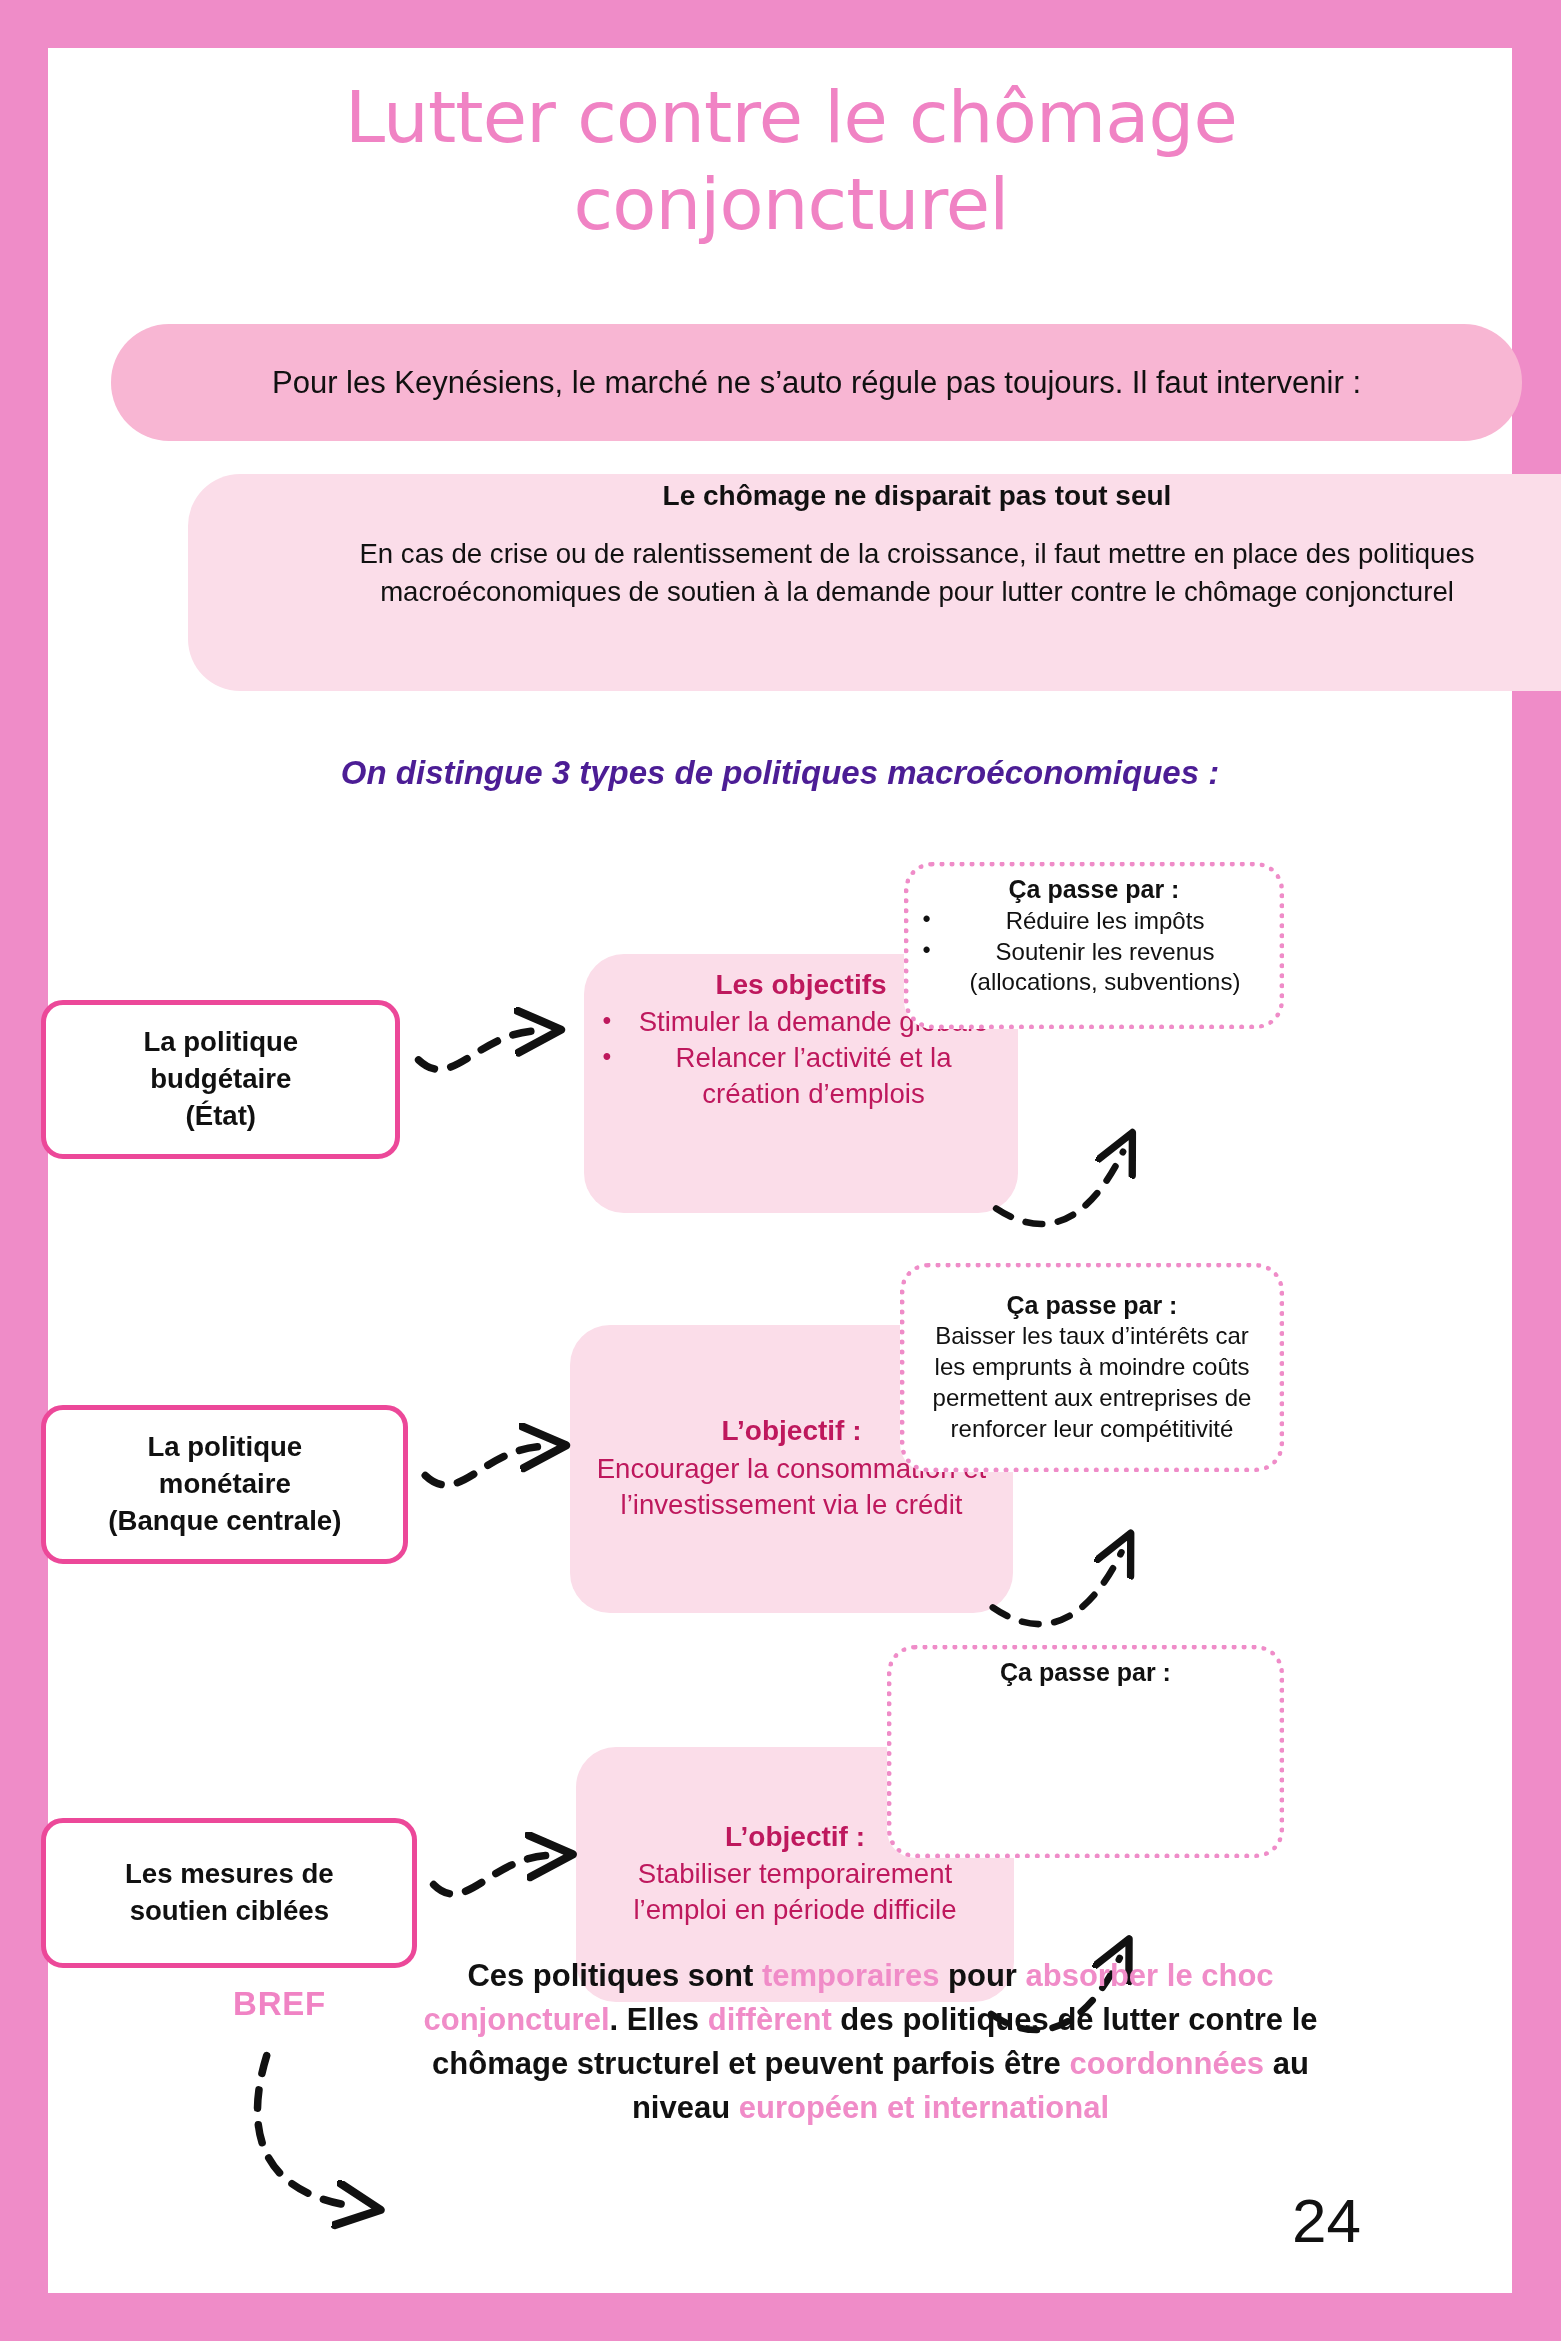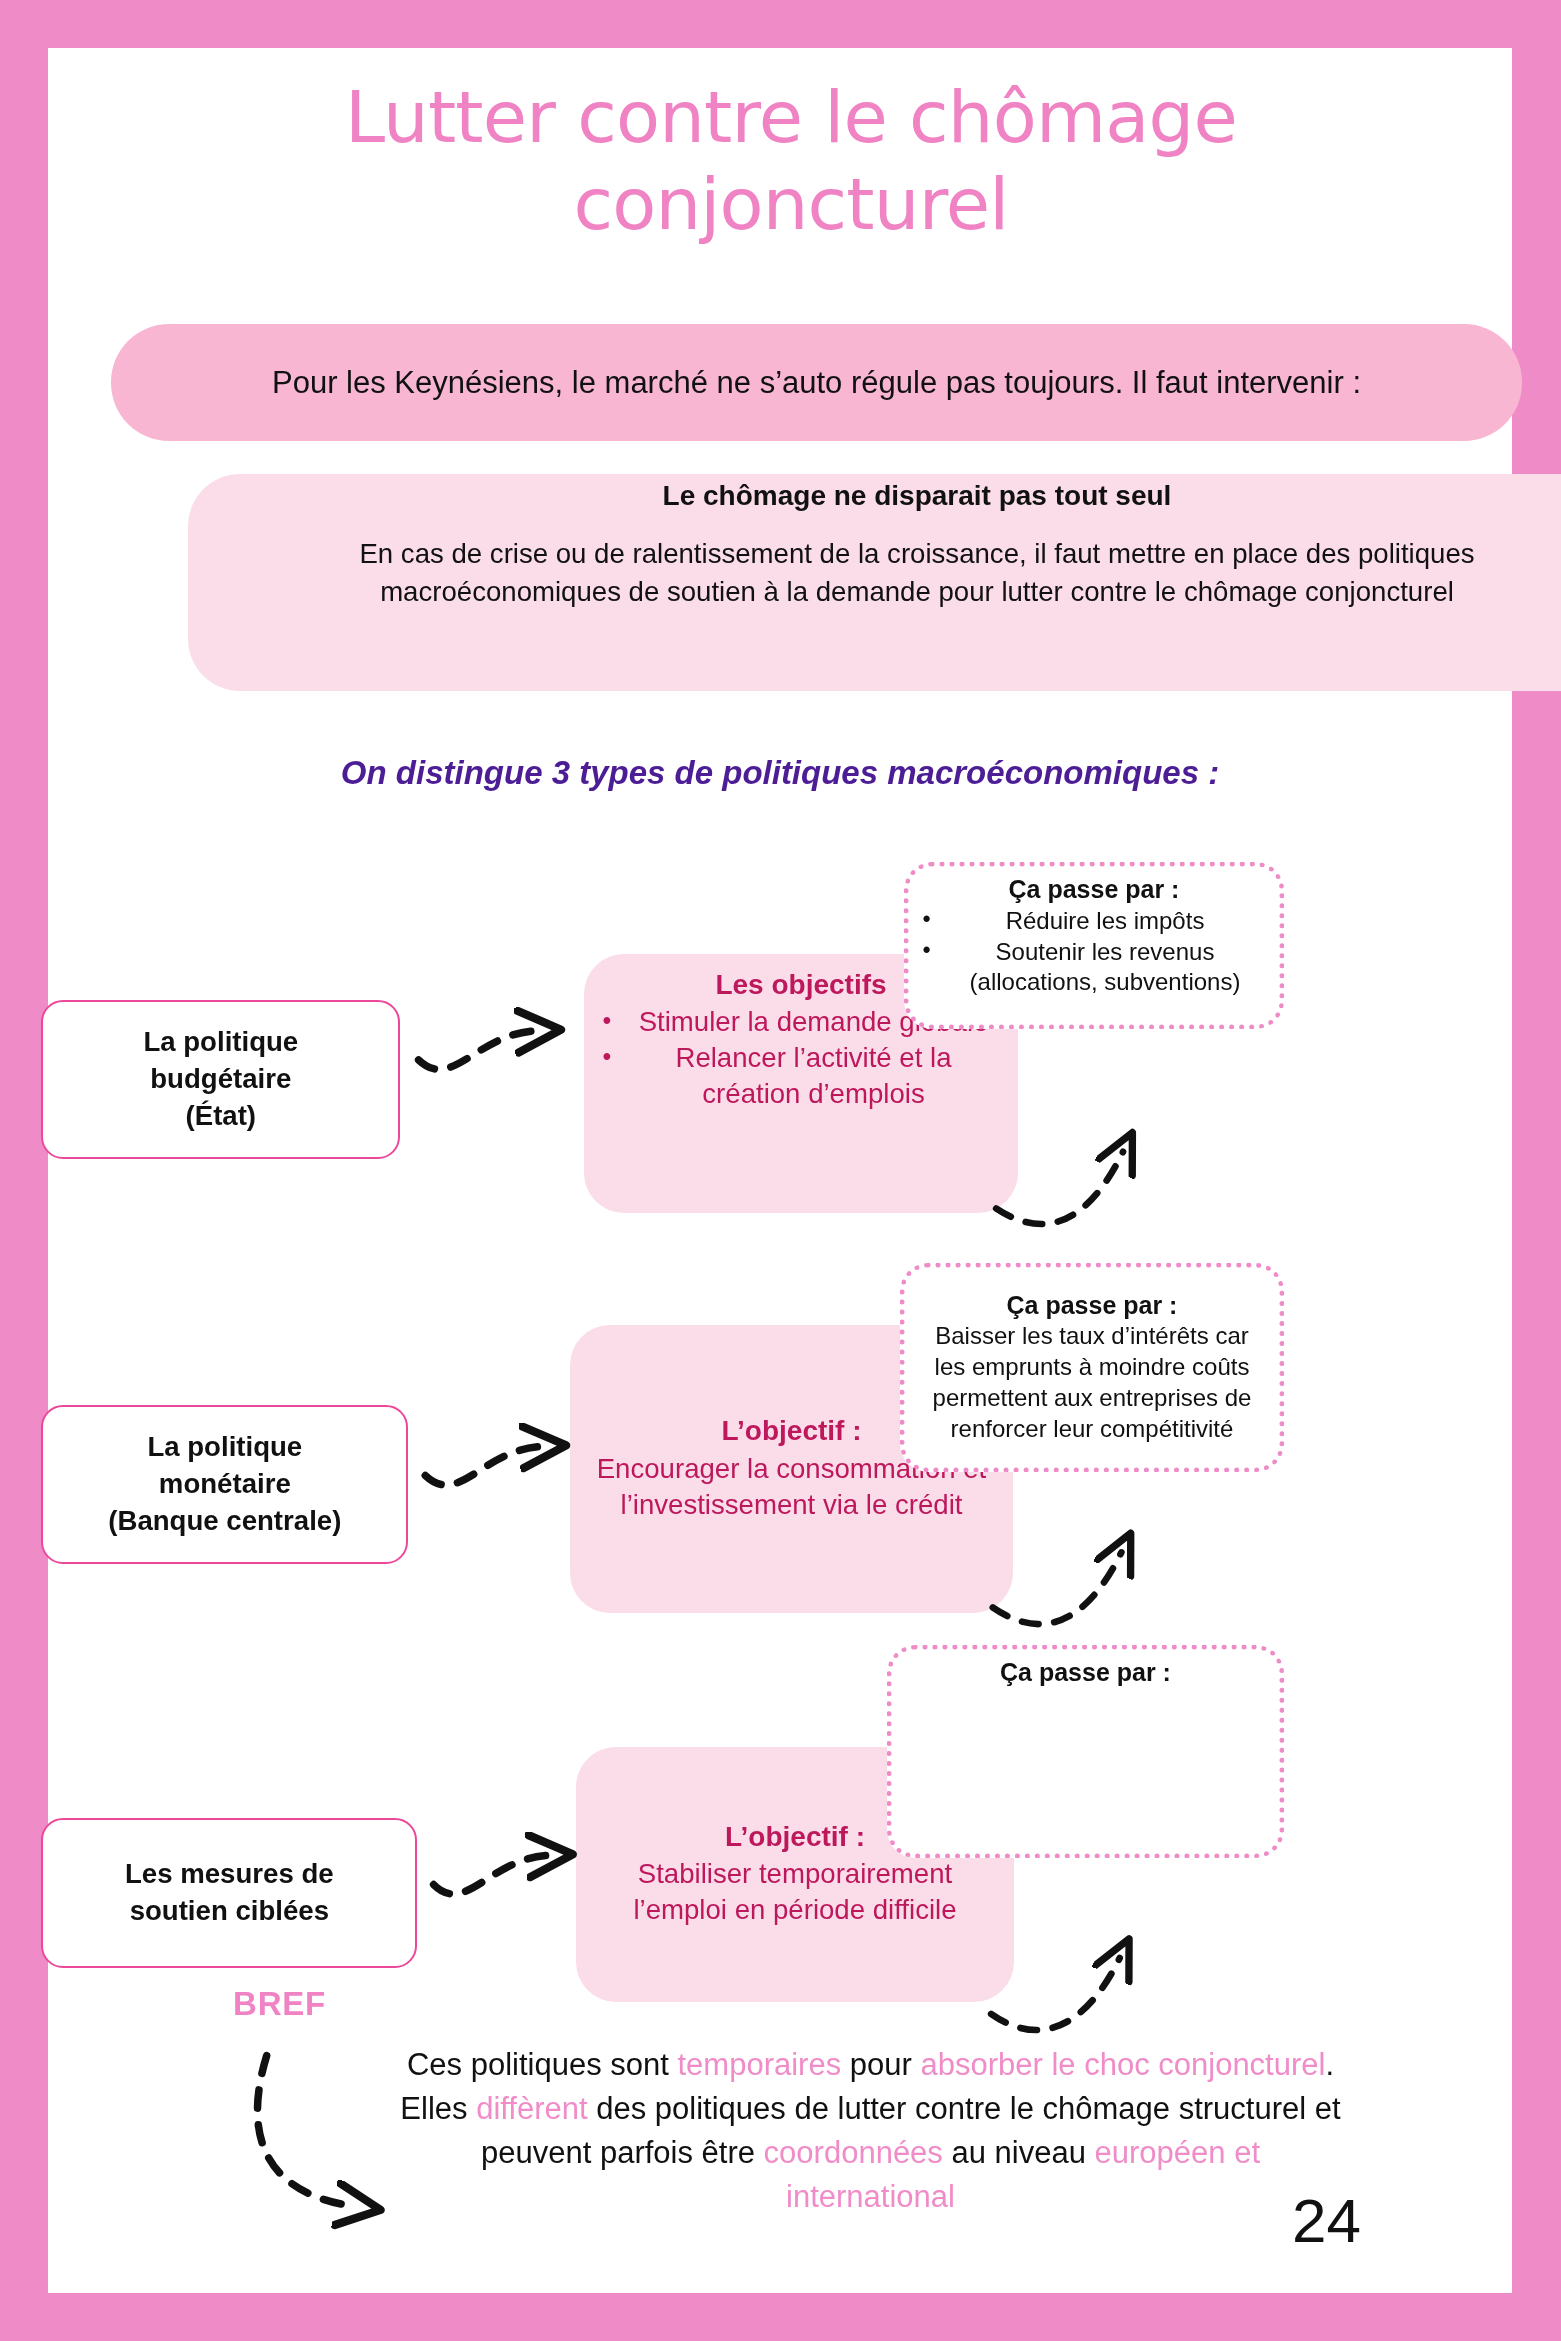--- a/index.html
+++ b/index.html
@@ -100,21 +100,21 @@
     font-size: 33px;
     font-weight: bold;
     font-style: italic;
     color: #4c1d95;
     font-family: "Liberation Sans Narrow", "Liberation Sans", sans-serif;
   }
 
   
   .policy-box {
     position: absolute;
-    border: 2px solid #ec4899;
+    border: 5px solid #ec4899;
     border-radius: 22px;
     background: #ffffff;
     box-sizing: border-box;
     display: flex;
     align-items: center;
     justify-content: center;
     text-align: center;
     font-weight: bold;
     font-size: 27.6px;
     color: #111;
@@ -218,25 +218,25 @@
     font-weight: bold;
     color: #f083c4;
     font-family: "Liberation Sans Narrow", "Liberation Sans", sans-serif;
     letter-spacing: 0.8px;
   }
 
   
   .conclusion {
     position: absolute;
     left: 351px;
-    top: 1995px;
+    top: 1906px;
     width: 943px;
     text-align: center;
     font-size: 31px;
-    font-weight: normal;
+    font-weight: bold;
     line-height: 1.42;
     color: #111;
     font-family: "Liberation Sans Narrow", "Liberation Sans", sans-serif;
   }
   .hl { color: #f08cc8; }
 
   
   .pagenum {
     position: absolute;
     left: 1244px;

